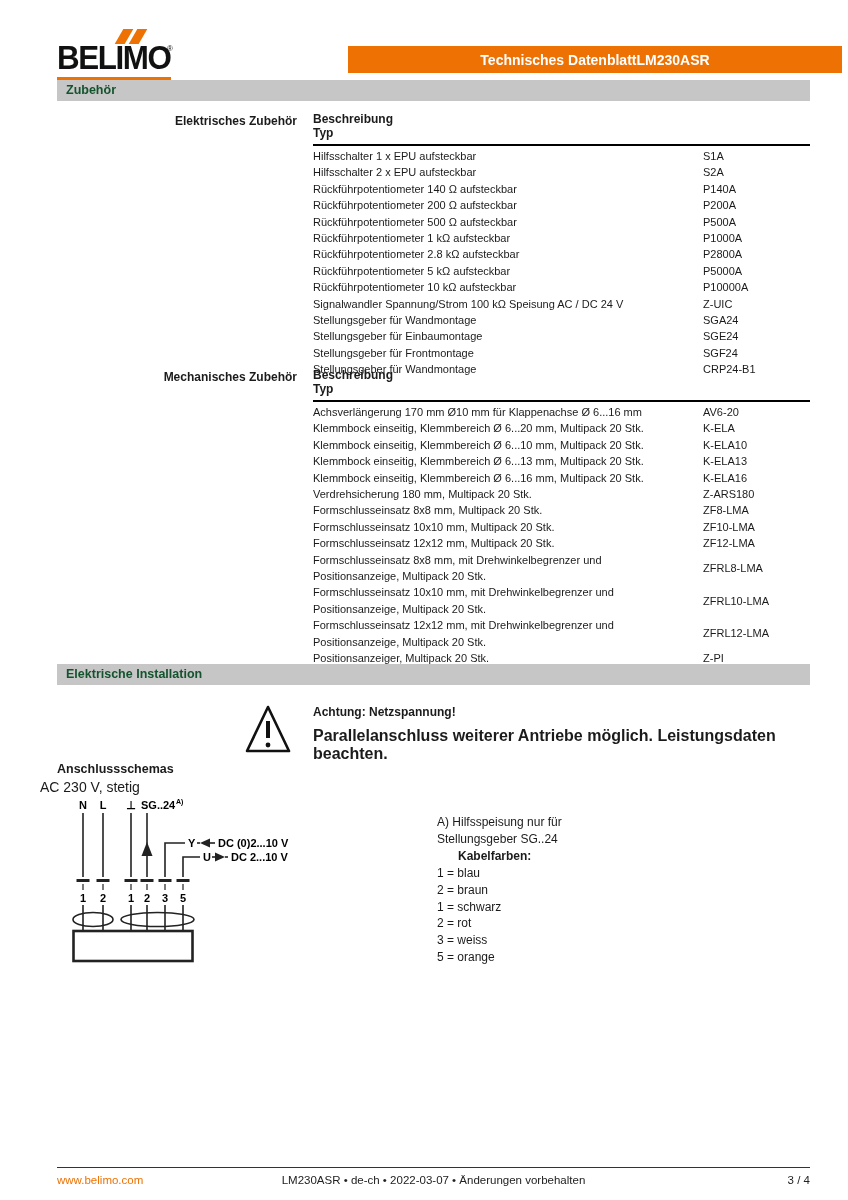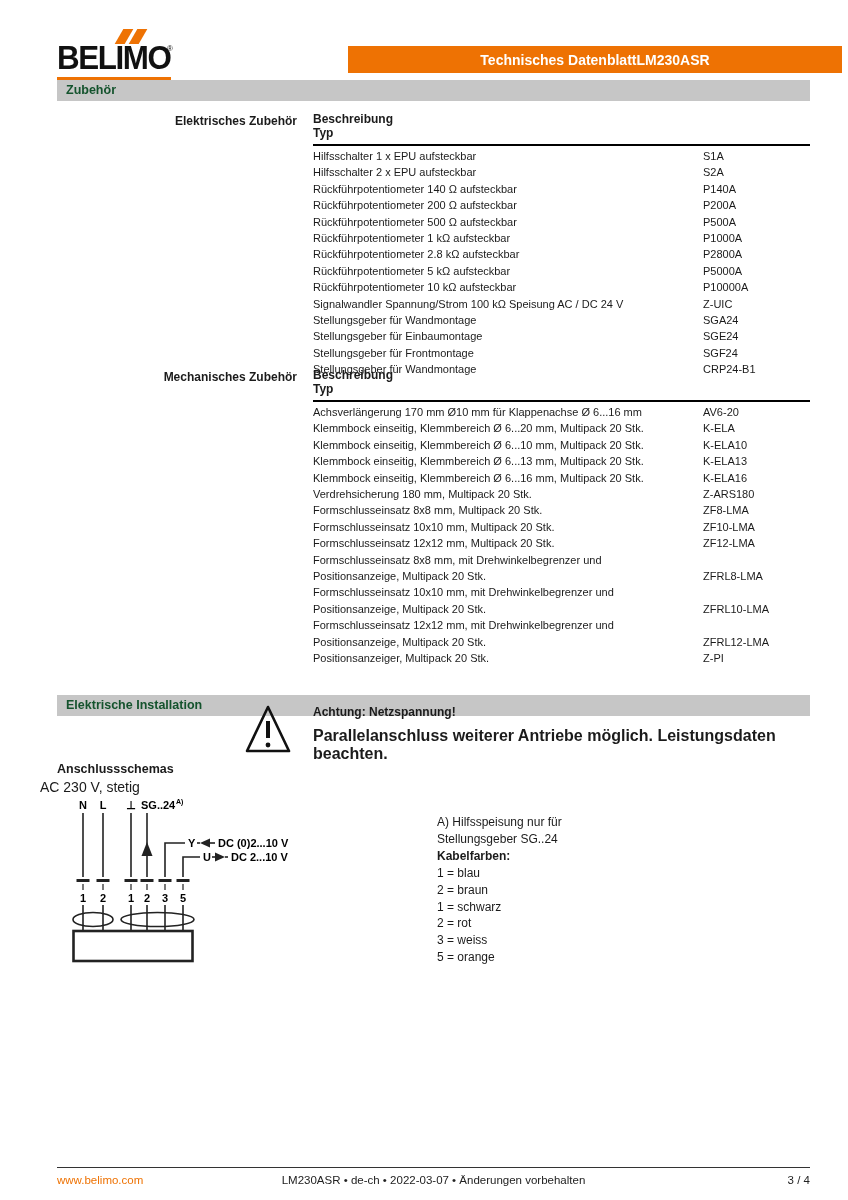--- a/index.html
+++ b/index.html
@@ -21,45 +21,45 @@
     position:absolute; left:316px; top:46px; width:494px; height:27px;
     background:var(--accent); color:#fff; display:flex; align-items:center; justify-content:center;
     padding:0 16px; font-size:14px; font-weight:bold;margin-left:32px;
   }
   
   .section-bar {
     position:absolute; left:57px; width:753px; height:21px; background:#c6c6c6;
     font-size:12.5px; font-weight:bold; line-height:21px; padding-left:9px; color:#14532d;
   }
   .bar-zubehoer { top:80px; }
-  .bar-installation { top:695px; }
+  .bar-installation { top:664px; }
   
   .acc-label { position:absolute; left:57px; width:240px; text-align:right; font-size:12px; font-weight:bold; }
   .lbl-elec { top:114px; }
   .lbl-mech { top:370px; }
   .acc-table { position:absolute; left:313px; width:497px; font-size:11px; }
   .tbl-elec { top:112px; }
   .tbl-mech { top:368px; }
   .thead { display:flex; font-size:12px; font-weight:bold; padding-bottom:4px; border-bottom:2px solid #000;flex-direction:column; }
   .thead .c1 { flex:1; }
   .thead .c2 { width:107px; }
-  .trow { display:flex; align-items:flex-end; line-height:16.4px;gap:36px; }
+  .trow { display:flex; align-items:center; line-height:16.4px;gap:36px; }
   .trow .c1 { flex:1; white-space:pre-line; }
   .trow .c2 { width:107px; }
   .tbody { padding-top:2px; }
   
   .warn-icon { position:absolute; left:245px; top:704px; }
   .warn-line1 { position:absolute; left:313px; top:705px; font-size:12px; font-weight:bold; }
   .warn-line2 { position:absolute; left:313px; top:727px; font-size:16px; font-weight:bold; }
   
   .schema-heading { position:absolute; left:57px; top:762px; font-size:12.5px; font-weight:bold; }
   .schema-sub { position:absolute; left:40px; top:779px; font-size:14px; }
   .schema-svg { position:absolute; left:57px; top:795px; }
   .schema-notes { position:absolute; left:437px; top:814px; font-size:12px; line-height:16.9px; }
-  .schema-notes .bold { font-weight:bold; }
+  .schema-notes .bold { font-weight:bold;margin-left:21px; }
   
   .footer-rule { position:absolute; left:57px; top:1167px; width:753px; height:1px; background:#333; }
   .footer-left { position:absolute; left:57px; top:1174px; font-size:11.5px; color:var(--accent); text-decoration:none; }
   .footer-center { position:absolute; left:57px; top:1174px; width:753px; text-align:center; font-size:11.5px; color:#222; }
   .footer-right { position:absolute; right:38px; top:1174px; font-size:11.5px; color:#222; }
   
   svg text { font-family:"Liberation Sans", sans-serif; }
 </style>
 </head>
 <body>

